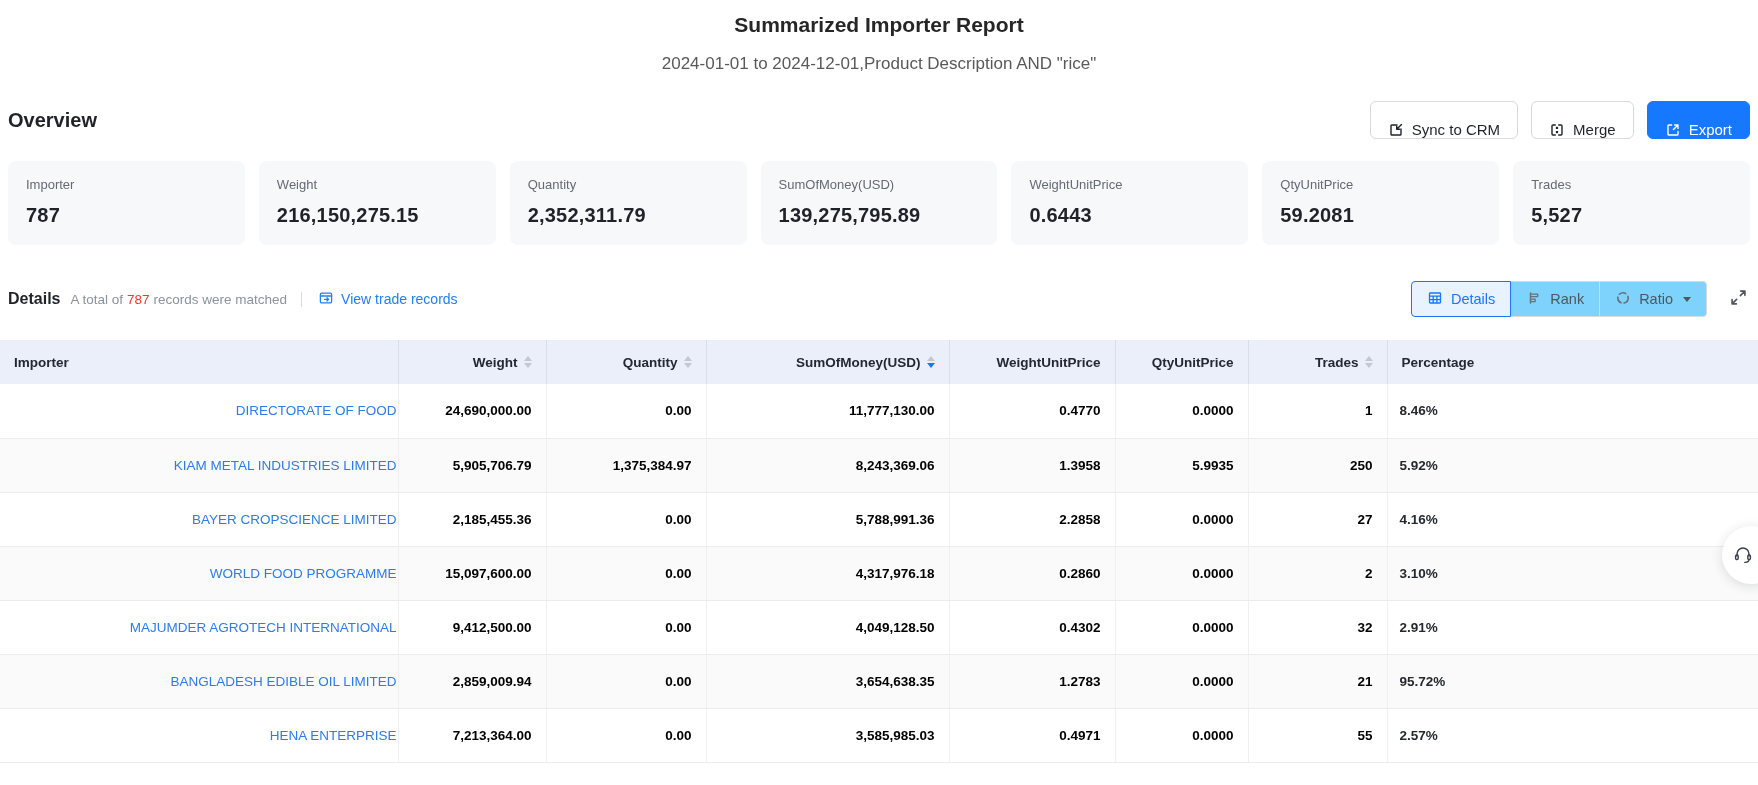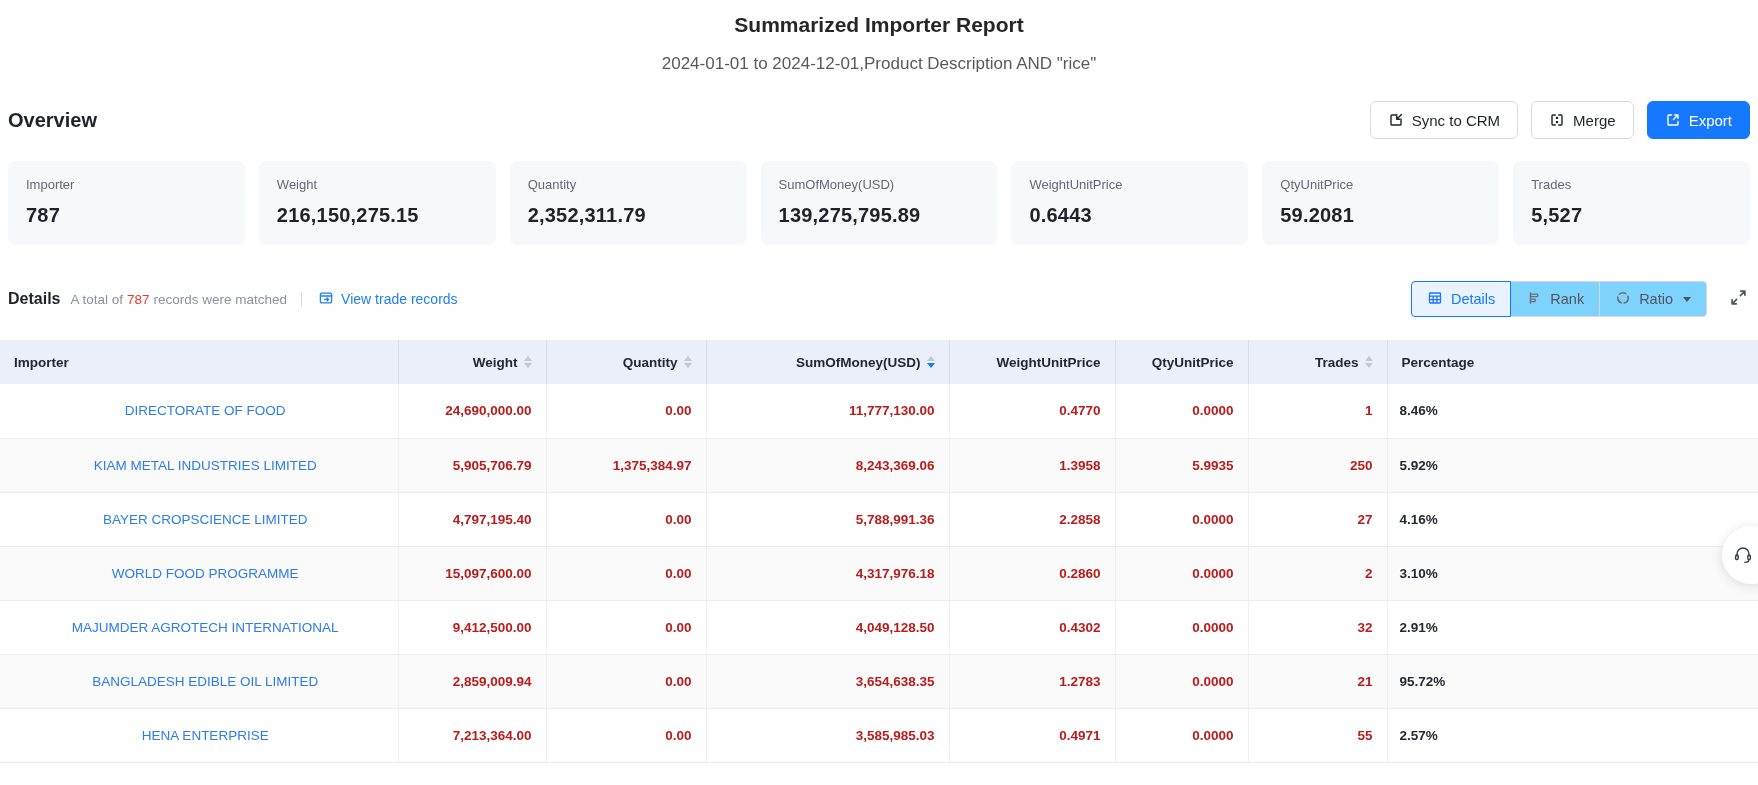--- a/index.html
+++ b/index.html
@@ -16,21 +16,21 @@
   .report-title { font-size:21px; font-weight:600; color:#262626; line-height:26px; }
   .report-subtitle { font-size:17px; color:#595959; margin-top:15px; line-height:22px; }
 
   
   .overview-row { display:flex; justify-content:space-between; align-items:center;
     padding:0 8px; margin-top:26px; }
   .overview-label { font-size:20px; font-weight:700; color:#1f2329; }
   .actions { display:flex; gap:13px; }
   .btn { height:38px; padding:0 17px; border:1px solid #d9d9d9; border-radius:6px;
     background:#fff; font-size:15px; color:#1f2329; display:inline-flex;
-    align-items:center; gap:8px; cursor:pointer; font-family:inherit; }
+    align-items:flex-end; gap:8px; cursor:pointer; font-family:inherit; }
   .btn-primary { background:#1677ff; border-color:#1677ff; color:#fff; }
   .btn svg { display:block; }
 
   
   .stats-row { display:flex; gap:14px; padding:0 8px; margin-top:22px; }
   .stat-card { flex:1 1 0; background:#f7f8fa; border-radius:8px; padding:16px 18px 18px; }
   .stat-label { font-size:13px; color:#646a73; line-height:16px; }
   .stat-value { font-size:20px; font-weight:700; color:#1f2329; margin-top:11px; letter-spacing:.2px; }
 
   
@@ -67,22 +67,22 @@
   .sort { display:inline-flex; flex-direction:column; gap:2.5px; margin-left:6px; }
   .caret { width:0; height:0; border-left:4.5px solid transparent; border-right:4.5px solid transparent; }
   .caret.up   { border-bottom:5px solid #c3c7cf; }
   .caret.down { border-top:5px solid #c3c7cf; }
   .caret.down.active { border-top-color:#1677ff; }
 
   tbody td { height:54px; font-size:13.5px; border-bottom:1px solid #ececec;
     border-right:1px solid #f0f0f0; background-clip:padding-box; }
   tbody td:last-child { border-right:none;margin-top:42px; }
   tbody tr:nth-child(even) td { background-color:#fafafa; }
-  .td-num { text-align:right; padding-right:14px; font-weight:700; color:#b91c1c; }
-  .td-importer { text-align:center; padding-left:14px; }
+  .td-num { text-align:right; padding-right:14px; font-weight:700; color:#000000; }
+  .td-importer { text-align:right; padding-left:14px; }
   .td-pct { text-align:left; padding-left:12px; font-weight:700; color:#24292f; }
   .importer-link { color:#2b7de9; text-decoration:none; cursor:pointer; }
 
   
   .support-fab { position:absolute; right:-22px; top:526px; width:58px; height:58px;
     border-radius:50%; background:#fff; box-shadow:0 2px 12px rgba(31,35,41,.14);
     display:flex; align-items:center; justify-content:flex-start; padding-left:10px;
     border:none; cursor:pointer; }
 </style>
 </head>
@@ -308,21 +308,21 @@
           <td class="td-num">5,905,706.79</td>
           <td class="td-num">1,375,384.97</td>
           <td class="td-num">8,243,369.06</td>
           <td class="td-num">1.3958</td>
           <td class="td-num">5.9935</td>
           <td class="td-num">250</td>
           <td class="td-pct">5.92%</td>
         </tr>
         <tr>
           <td class="td-importer"><a class="importer-link" href="#">BAYER CROPSCIENCE LIMITED</a></td>
-          <td class="td-num">4,797,195.40</td>
+          <td class="td-num">2,185,455.36</td>
           <td class="td-num">0.00</td>
           <td class="td-num">5,788,991.36</td>
           <td class="td-num">2.2858</td>
           <td class="td-num">0.0000</td>
           <td class="td-num">27</td>
           <td class="td-pct">4.16%</td>
         </tr>
         <tr>
           <td class="td-importer"><a class="importer-link" href="#">WORLD FOOD PROGRAMME</a></td>
           <td class="td-num">15,097,600.00</td>

